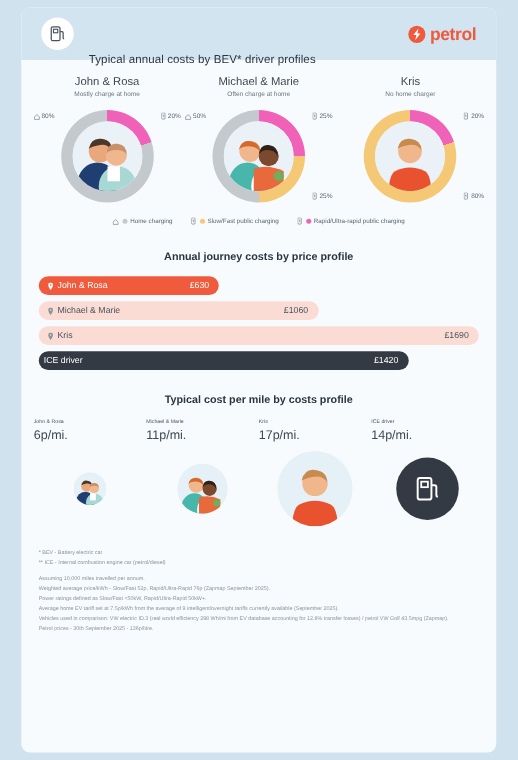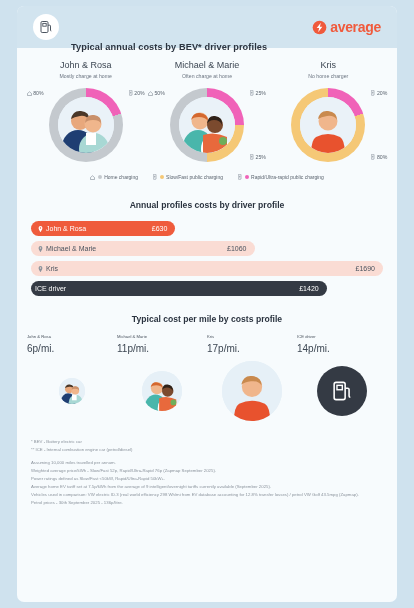--- a/index.html
+++ b/index.html
@@ -20,21 +20,21 @@
     height:42px;background:#d2e4ef;
     display:flex;align-items:center;padding:0 16px;
     position:relative;
   }
   .header-icon{
     width:26px;height:26px;border-radius:50%;
     background:#ffffff;display:flex;align-items:center;justify-content:center;
     flex:0 0 auto;
   }
   .header-title{
-    margin-left:12px;font-size:9.2px;font-weight:bold;color:#2b3440;
+    margin-left:12px;font-size:9.2px;font-weight:normal;color:#2b3440;
     letter-spacing:.1px;
     margin-top:39px;
   }
   .logo{
     position:absolute;right:16px;top:50%;transform:translateY(-50%);
     display:flex;align-items:center;gap:3px;
   }
   .logo-word{
     font-size:14px;color:#f05a3c;font-weight:bold;letter-spacing:-.3px;
   }
@@ -109,21 +109,21 @@
         <rect x="2.8" y="3.4" width="3.4" height="2.8" fill="none" stroke="#4a535e" stroke-width=".9"></rect>
         <path d="M8 5.2 h1.6 a.9.9 0 0 1 .9.9 v4.1 a.8.8 0 0 0 .8.8" fill="none" stroke="#4a535e" stroke-width="1"></path>
       </svg>
     </div>
     <div class="header-title">Typical annual costs by BEV* driver profiles</div>
     <div class="logo">
       <svg width="15" height="15" viewBox="0 0 16 16">
         <circle cx="8" cy="8" r="7.3" fill="#f05a3c"></circle>
         <path d="M9.4 3 L5 8.6 h2.6 L6.6 13 L11 7.3 H8.4 Z" fill="#ffffff"></path>
       </svg>
-      <span class="logo-word">average</span>
+      <span class="logo-word">petrol</span>
     </div>
   </div>
 
   <div class="profiles">
 
     <div class="profile">
       <div class="p-name">John &amp; Rosa</div>
       <div class="p-sub">Mostly charge at home</div>
       <div class="donut-wrap">
         <div class="donut" style="background:conic-gradient(#f062b8 0% 20%, #c4c9ce 20% 100%);"></div>
@@ -247,21 +247,21 @@
     <div class="legend-item">
       <svg width="4" height="5.5" viewBox="0 0 8 11">
           <rect x=".5" y=".5" width="5.5" height="10" rx="1" fill="none" stroke="#6b7480" stroke-width="1"></rect>
           <path d="M3.4 2.4 L2 5.6 h1.5 l-.6 2.7 2-3.3 H3.4z" fill="#6b7480"></path>
         </svg>
       <span class="dot" style="background:#f062b8"></span>
       <span>Rapid/Ultra-rapid public charging</span>
     </div>
   </div>
 
-  <div class="section-title">Annual profiles costs by driver profile</div>
+  <div class="section-title">Annual journey costs by price profile</div>
   <div class="bars">
 
     <div class="bar-row">
       <div class="bar" style="width:41%;background:#ef5b3c;">
         <span class="bar-label" style="color:#ffffff">
           <svg class="pin" width="5" height="6" viewBox="0 0 8 10">
               <path d="M4 0a3.2 3.2 0 0 0-3.2 3.2C.8 5.6 4 10 4 10s3.2-4.4 3.2-6.8A3.2 3.2 0 0 0 4 0z" fill="#ffffff"></path>
               <circle cx="4" cy="3.3" r="1.1" fill="#ef5b3c"></circle>
             </svg>
           <span>John &amp; Rosa</span>

